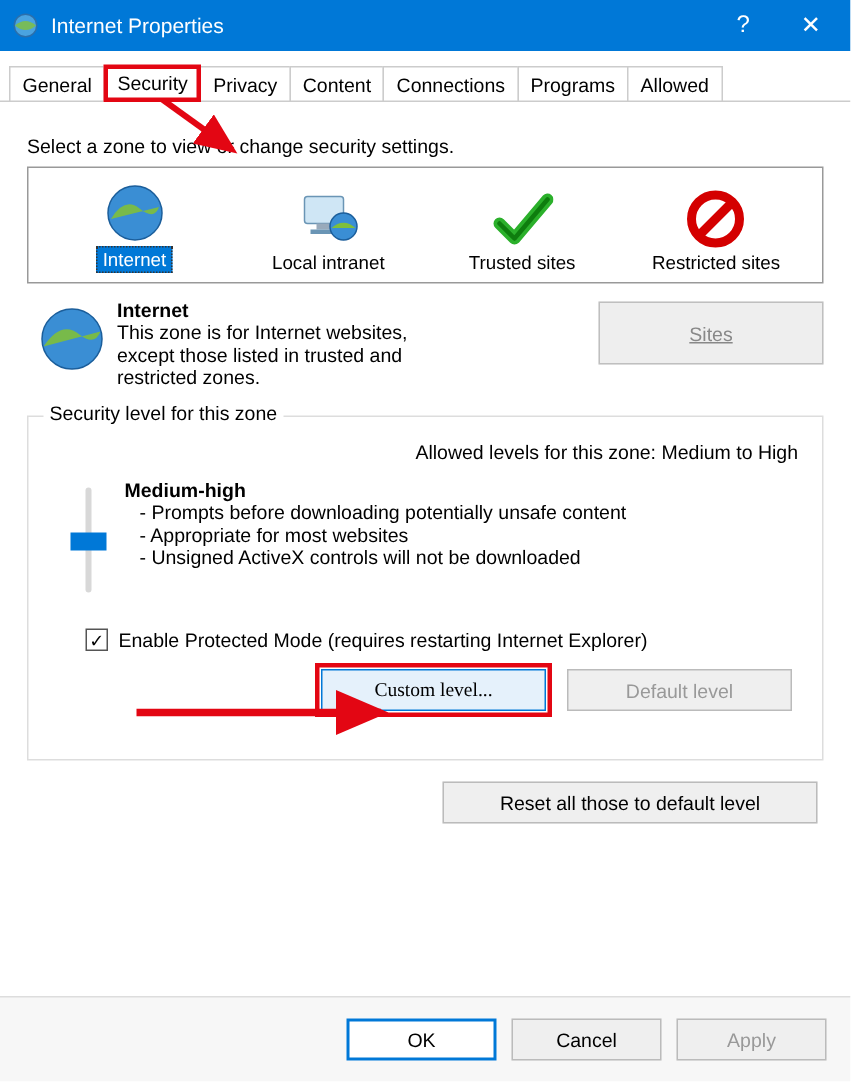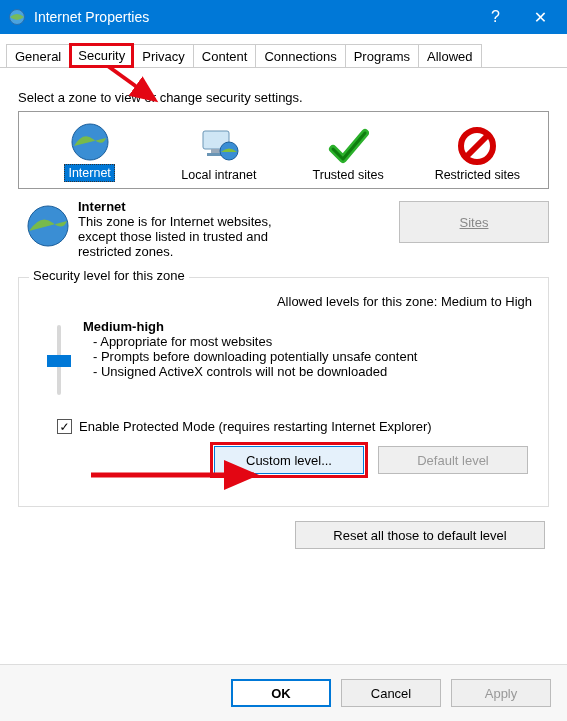--- a/index.html
+++ b/index.html
@@ -106,33 +106,33 @@
     width:15px; height:15px; border:1px solid #555; margin-right:7px;
     display:flex; align-items:center; justify-content:center; font-size:12px; line-height:1;
   }
   .btn-row { display:flex; justify-content:flex-end; gap:14px; margin-top:2px; margin-right:4px;}
   .btn {
     height:28px; min-width:150px; display:flex; align-items:center; justify-content:center;
     border:1px solid #bbb; background:#efefef; font-size:13px;
   }
   .btn.primary { border:1px solid #0078d7; background:#e5f1fb; }
   .btn.disabled { color:#999; }
-  .btn.highlight { outline:3px solid #e30613; outline-offset:1px; }
+  .btn.highlight { outline:3px solid #e30613; outline-offset:1px;font-family:Liberation Serif, serif; }
   .reset-row { display:flex; justify-content:flex-end; margin-top:14px; margin-right:4px;}
   .reset-row .btn { min-width:250px; }
   
   .footer {
     position:absolute; bottom:0; left:0; right:0;
     border-top:1px solid #ddd;
     padding: 14px 16px;
     display:flex; justify-content:flex-end; gap:10px;
     background:#f7f7f7;
   }
   .footer .btn { min-width:100px; height:28px; }
-  .footer .btn.ok { border:2px solid #0078d7; background:#fff;font-weight:bold; }
+  .footer .btn.ok { border:2px solid #0078d7; background:#fff; }
   .footer .btn.apply { color:#999; }
   
   .arrow { position:absolute; pointer-events:none; }
   .arrow svg { overflow:visible; }
 </style>
 </head>
 <body>
 
 <div class="titlebar">
   <span class="app-icon">
@@ -238,22 +238,22 @@
     <div class="allowed">Allowed levels for this zone: Medium to High</div>
 
     <div class="slider-row">
       <div class="slider-col">
         <div class="slider-track">
           <div class="slider-thumb"></div>
         </div>
       </div>
       <div class="slider-text">
         <div><b>Medium-high</b></div>
+        <div class="bul">- Prompts before downloading potentially unsafe content</div>
         <div class="bul">- Appropriate for most websites</div>
-        <div class="bul">- Prompts before downloading potentially unsafe content</div>
         <div class="bul">- Unsigned ActiveX controls will not be downloaded</div>
       </div>
     </div>
 
     <div class="check-row">
       <div class="chk">✓</div>
       <span>Enable Protected Mode (requires restarting Internet Explorer)</span>
     </div>
 
     <div class="arrow" style="left:70px; top:182px;">

